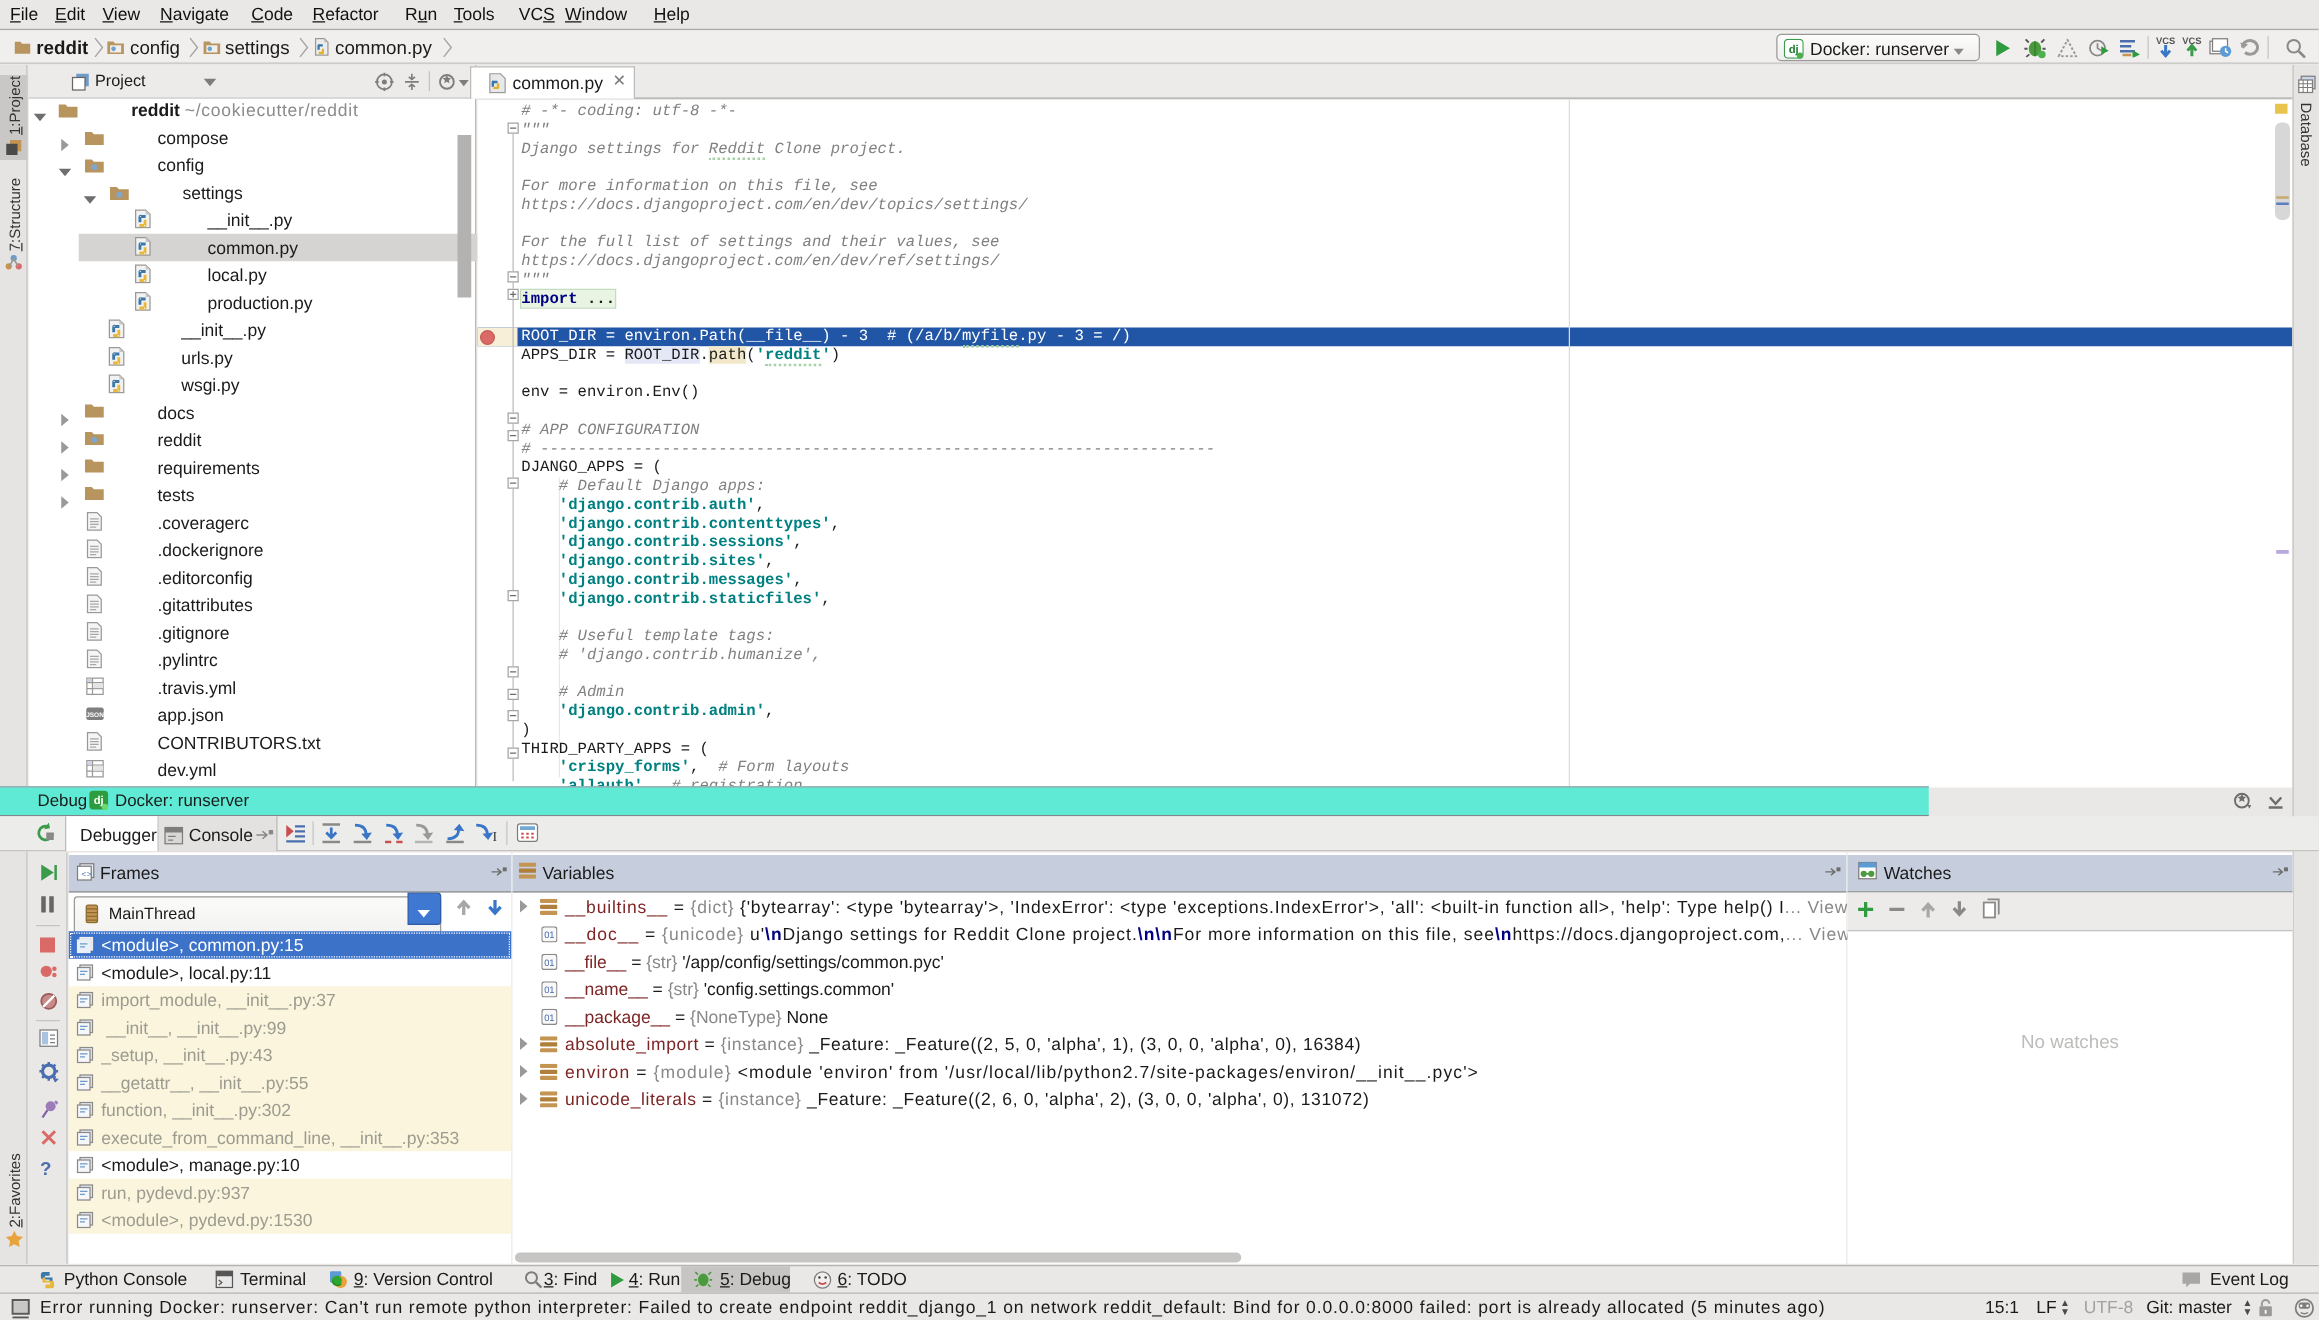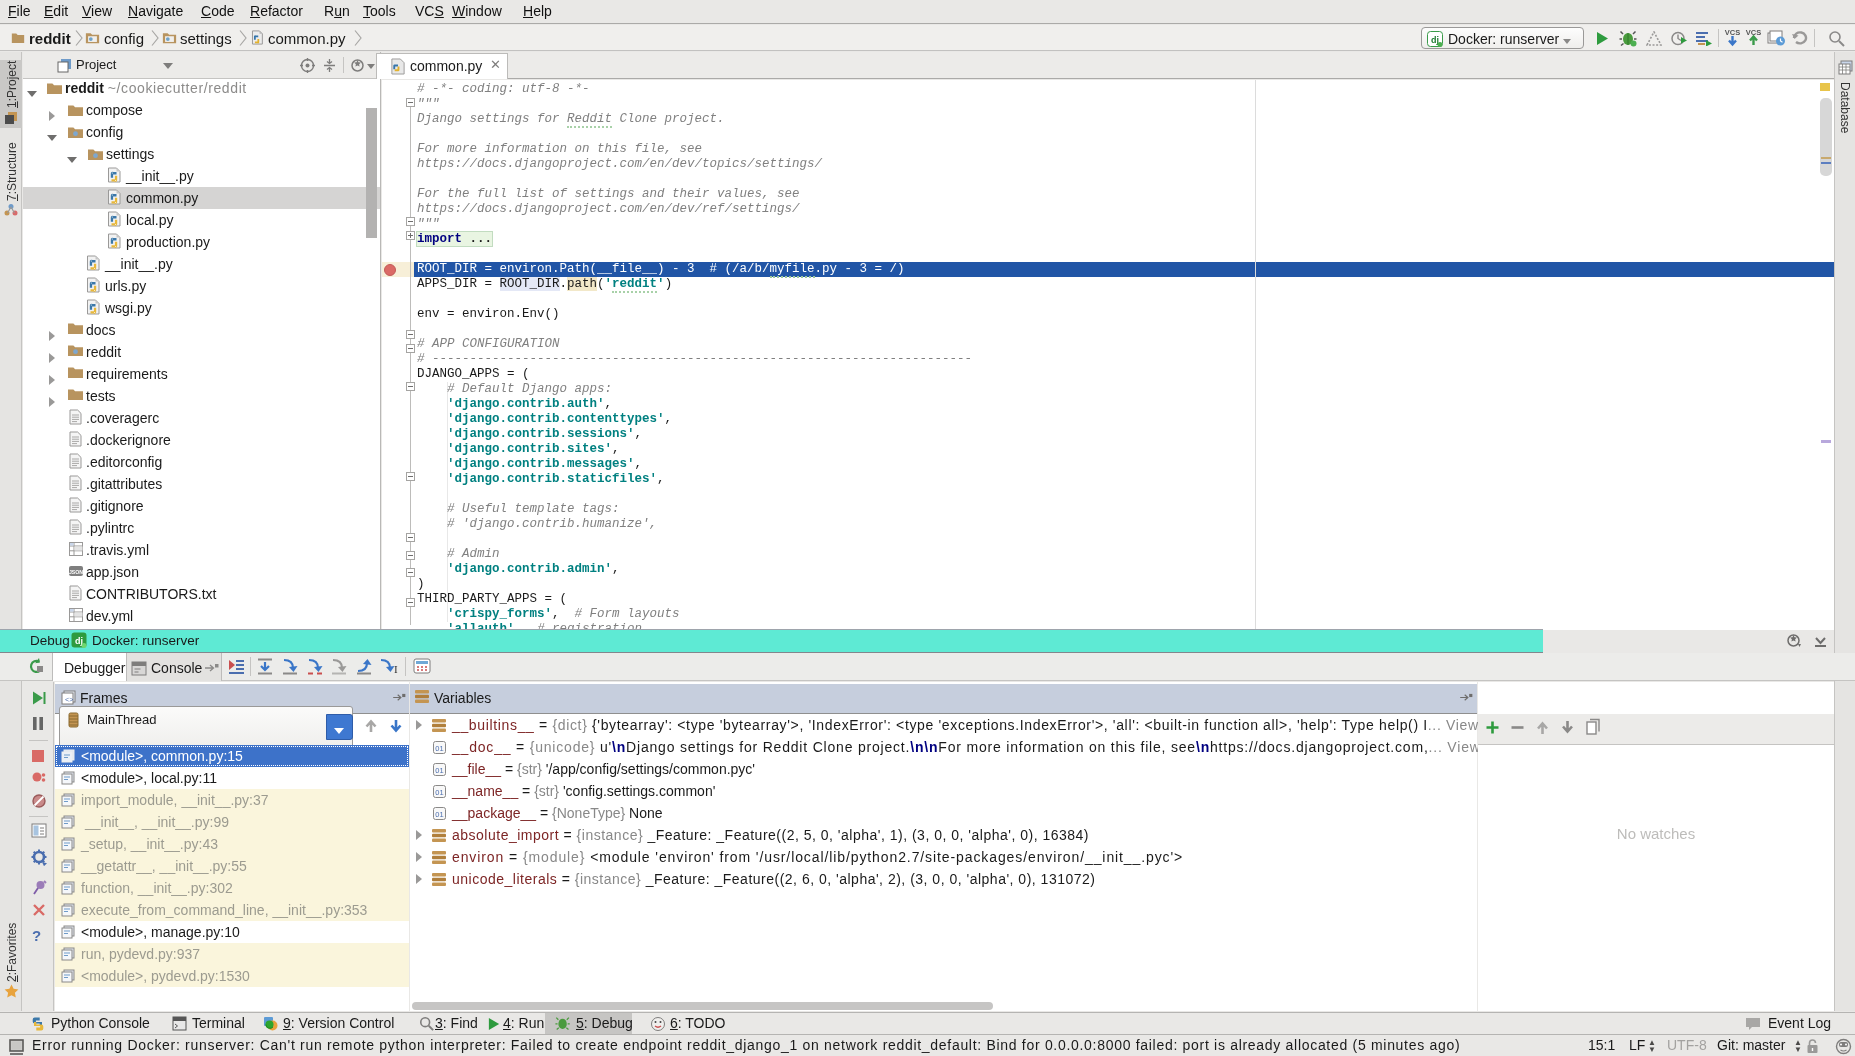--- a/index.html
+++ b/index.html
@@ -22,21 +22,21 @@
 #leftrail { left:0; top:52px; width:22px; height:959px; background:#E5E4E2; border-right:1px solid #C5C4C2; }
 .vtab { position:absolute; left:0; width:22px; }
 .vtext { position:absolute; transform:rotate(-90deg); transform-origin:0 0; font-size:12px; color:#333; white-space:nowrap; }
 
 #rightrail { left:1834px; top:52px; width:21px; height:959px; background:#E5E4E2; border-left:1px solid #C5C4C2; }
 .vtextr { position:absolute; transform:rotate(90deg); transform-origin:0 0; font-size:12px; color:#333; white-space:nowrap; }
 
 
 #projhdr { left:23px; top:52px; width:358px; height:27px; background:#ECEBE9; border-bottom:1px solid #C5C4C2; border-right:1px solid #B9B8B6; }
 #tree { left:23px; top:79px; width:358px; height:551px; background:#fff; border-right:1px solid #B9B8B6; font-size:14px; }
-.trow { position:absolute; height:22px; line-height:22px; white-space:nowrap; }
+.trow { position:absolute; height:22px; line-height:22px; white-space:nowrap;margin-left:40px; }
 .tsel { left:0; width:357px; background:#D5D4D3; }
 .gray { color:#8C8B8A; }
 .arrow-d { position:absolute; width:0; height:0; border-left:5px solid transparent; border-right:5px solid transparent; border-top:6px solid #6F6E6D; margin-top:8px; }
 .arrow-r { position:absolute; width:0; height:0; border-top:5px solid transparent; border-bottom:5px solid transparent; border-left:6px solid #9A9998; margin-top:6px; }
 
 
 #tabrow { left:382px; top:52px; width:1452px; height:27px; background:#ECEBE9; border-bottom:1px solid #ABAAA8; }
 #edtab { position:absolute; left:-6px; top:1px; width:132px; height:26px; background:#fff; border:1px solid #BCBBB9; border-bottom:none; font-size:14px; }
 
 
@@ -600,21 +600,21 @@
           <rect x="3" y="1" width="11" height="11" fill="#E8EEF6" stroke="#7E7D7C"></rect>
           <rect x="1" y="3" width="11" height="11" fill="#fff" stroke="#7E7D7C"></rect>
           <text x="4" y="11.5" font-size="7" fill="#4B6EAF" font-family="Liberation Mono">&lt;&gt;</text>
         </svg>
       <span class="abs" style="left:25px">Frames</span>
       <svg class="abs" style="left:338px;top:9px" width="13" height="9" viewBox="0 0 14 10">
           <path d="M0 5 h8 M5 2 l3.5 3 L5 8" stroke="#6E6D6C" stroke-width="1.3" fill="none"></path>
           <rect x="10" y="1" width="3.5" height="3.5" fill="#6E6D6C"></rect>
         </svg>
     </div>
-    <div class="abs" style="left:4px;top:24px;width:294px;height:44px;background:linear-gradient(#FBFBFA,#EFEEEC);border:1px solid #9A9998;border-radius:3px">
+    <div class="abs" style="left:4px;top:35px;width:294px;height:44px;background:linear-gradient(#FBFBFA,#EFEEEC);border:1px solid #9A9998;border-radius:3px">
       <svg class="abs" style="left:7px;top:5px" width="13" height="16" viewBox="0 0 13 16">
           <rect x="2" y="1" width="9" height="14" rx="1.5" fill="#C49552" stroke="#8A6B30"></rect>
           <path d="M2 4 h9 M2 7 h9 M2 10 h9 M2 13 h9" stroke="#8A6B30" stroke-width="1"></path>
         </svg>
       <span class="abs" style="left:27px;top:5px">MainThread</span>
     </div>
     <div class="abs" style="left:271px;top:32px;width:27px;height:26px;background:#3E78D1;border:1px solid #2E5CA8;border-radius:0 3px 3px 0">
       <div class="arrow-d" style="left:7px;top:5px;border-top-color:#fff;border-left-width:5px;border-right-width:5px;border-top-width:6px"></div>
     </div>
     <svg class="abs" style="left:308px;top:36px" width="16" height="16" viewBox="0 0 16 16">
@@ -688,20 +688,34 @@
         </svg><span style="margin-left:42px;letter-spacing:0.5px"><span class="vname">absolute_import</span> = <span class="vtype">{instance}</span> _Feature: _Feature((2, 5, 0, 'alpha', 1), (3, 0, 0, 'alpha', 0), 16384)</span></div>
     <div class="vrow" style="top:164px"><span class="exp"></span><svg class="abs" style="left:22px;top:5px" width="14" height="13">
           <use href="#barsico"></use>
         </svg><span style="margin-left:42px;letter-spacing:0.9px"><span class="vname">environ</span> = <span class="vtype">{module}</span> &lt;module 'environ' from '/usr/local/lib/python2.7/site-packages/environ/__init__.pyc'&gt;</span></div>
     <div class="vrow" style="top:186px"><span class="exp"></span><svg class="abs" style="left:22px;top:5px" width="14" height="13">
           <use href="#barsico"></use>
         </svg><span style="margin-left:42px;letter-spacing:0.5px"><span class="vname">unicode_literals</span> = <span class="vtype">{instance}</span> _Feature: _Feature((2, 6, 0, 'alpha', 2), (3, 0, 0, 'alpha', 0), 131072)</span></div>
     <div class="abs" style="left:2px;top:320px;width:581px;height:8px;background:#C6C5C4;border-radius:4px"></div>
   </div>
   <div id="watches" class="abs">
+    <div class="phdr" style="left:0;width:356px">
+      <svg class="abs" style="left:8px;top:5px" width="16" height="15" viewBox="0 0 16 15">
+          <rect x="1" y="1" width="14" height="13" fill="#fff" stroke="#7E7D7C"></rect>
+          <rect x="1" y="1" width="14" height="4" fill="#5C9BD6"></rect>
+          <circle cx="5" cy="10" r="2.5" fill="#4A9B3E"></circle>
+          <circle cx="11" cy="10" r="2.5" fill="#4A9B3E"></circle>
+          <path d="M7.5 10 h1" stroke="#333" stroke-width="1"></path>
+        </svg>
+      <span class="abs" style="left:29px">Watches</span>
+      <svg class="abs" style="left:340px;top:9px" width="13" height="9" viewBox="0 0 14 10">
+          <path d="M0 5 h8 M5 2 l3.5 3 L5 8" stroke="#6E6D6C" stroke-width="1.3" fill="none"></path>
+          <rect x="10" y="1" width="3.5" height="3.5" fill="#6E6D6C"></rect>
+        </svg>
+    </div>
     <div class="abs" style="left:0;top:32px;width:356px;height:31px;background:#ECEBE9;border-bottom:1px solid #C5C4C2">
       <svg class="abs" style="left:7px;top:6px" width="15" height="15" viewBox="0 0 15 15">
           <path d="M7.5 1.5 v12 M1.5 7.5 h12" stroke="#2E9B3E" stroke-width="2.6"></path>
         </svg>
       <svg class="abs" style="left:32px;top:6px" width="15" height="15" viewBox="0 0 15 15">
           <path d="M1.5 7.5 h12" stroke="#8A8988" stroke-width="2.6"></path>
         </svg>
       <svg class="abs" style="left:57px;top:6px" width="15" height="15" viewBox="0 0 15 15">
           <path d="M7.5 14 V4 M3 8.5 L7.5 3.5 l4.5 5" stroke="#A8A7A6" stroke-width="2.6" fill="none"></path>
         </svg>

